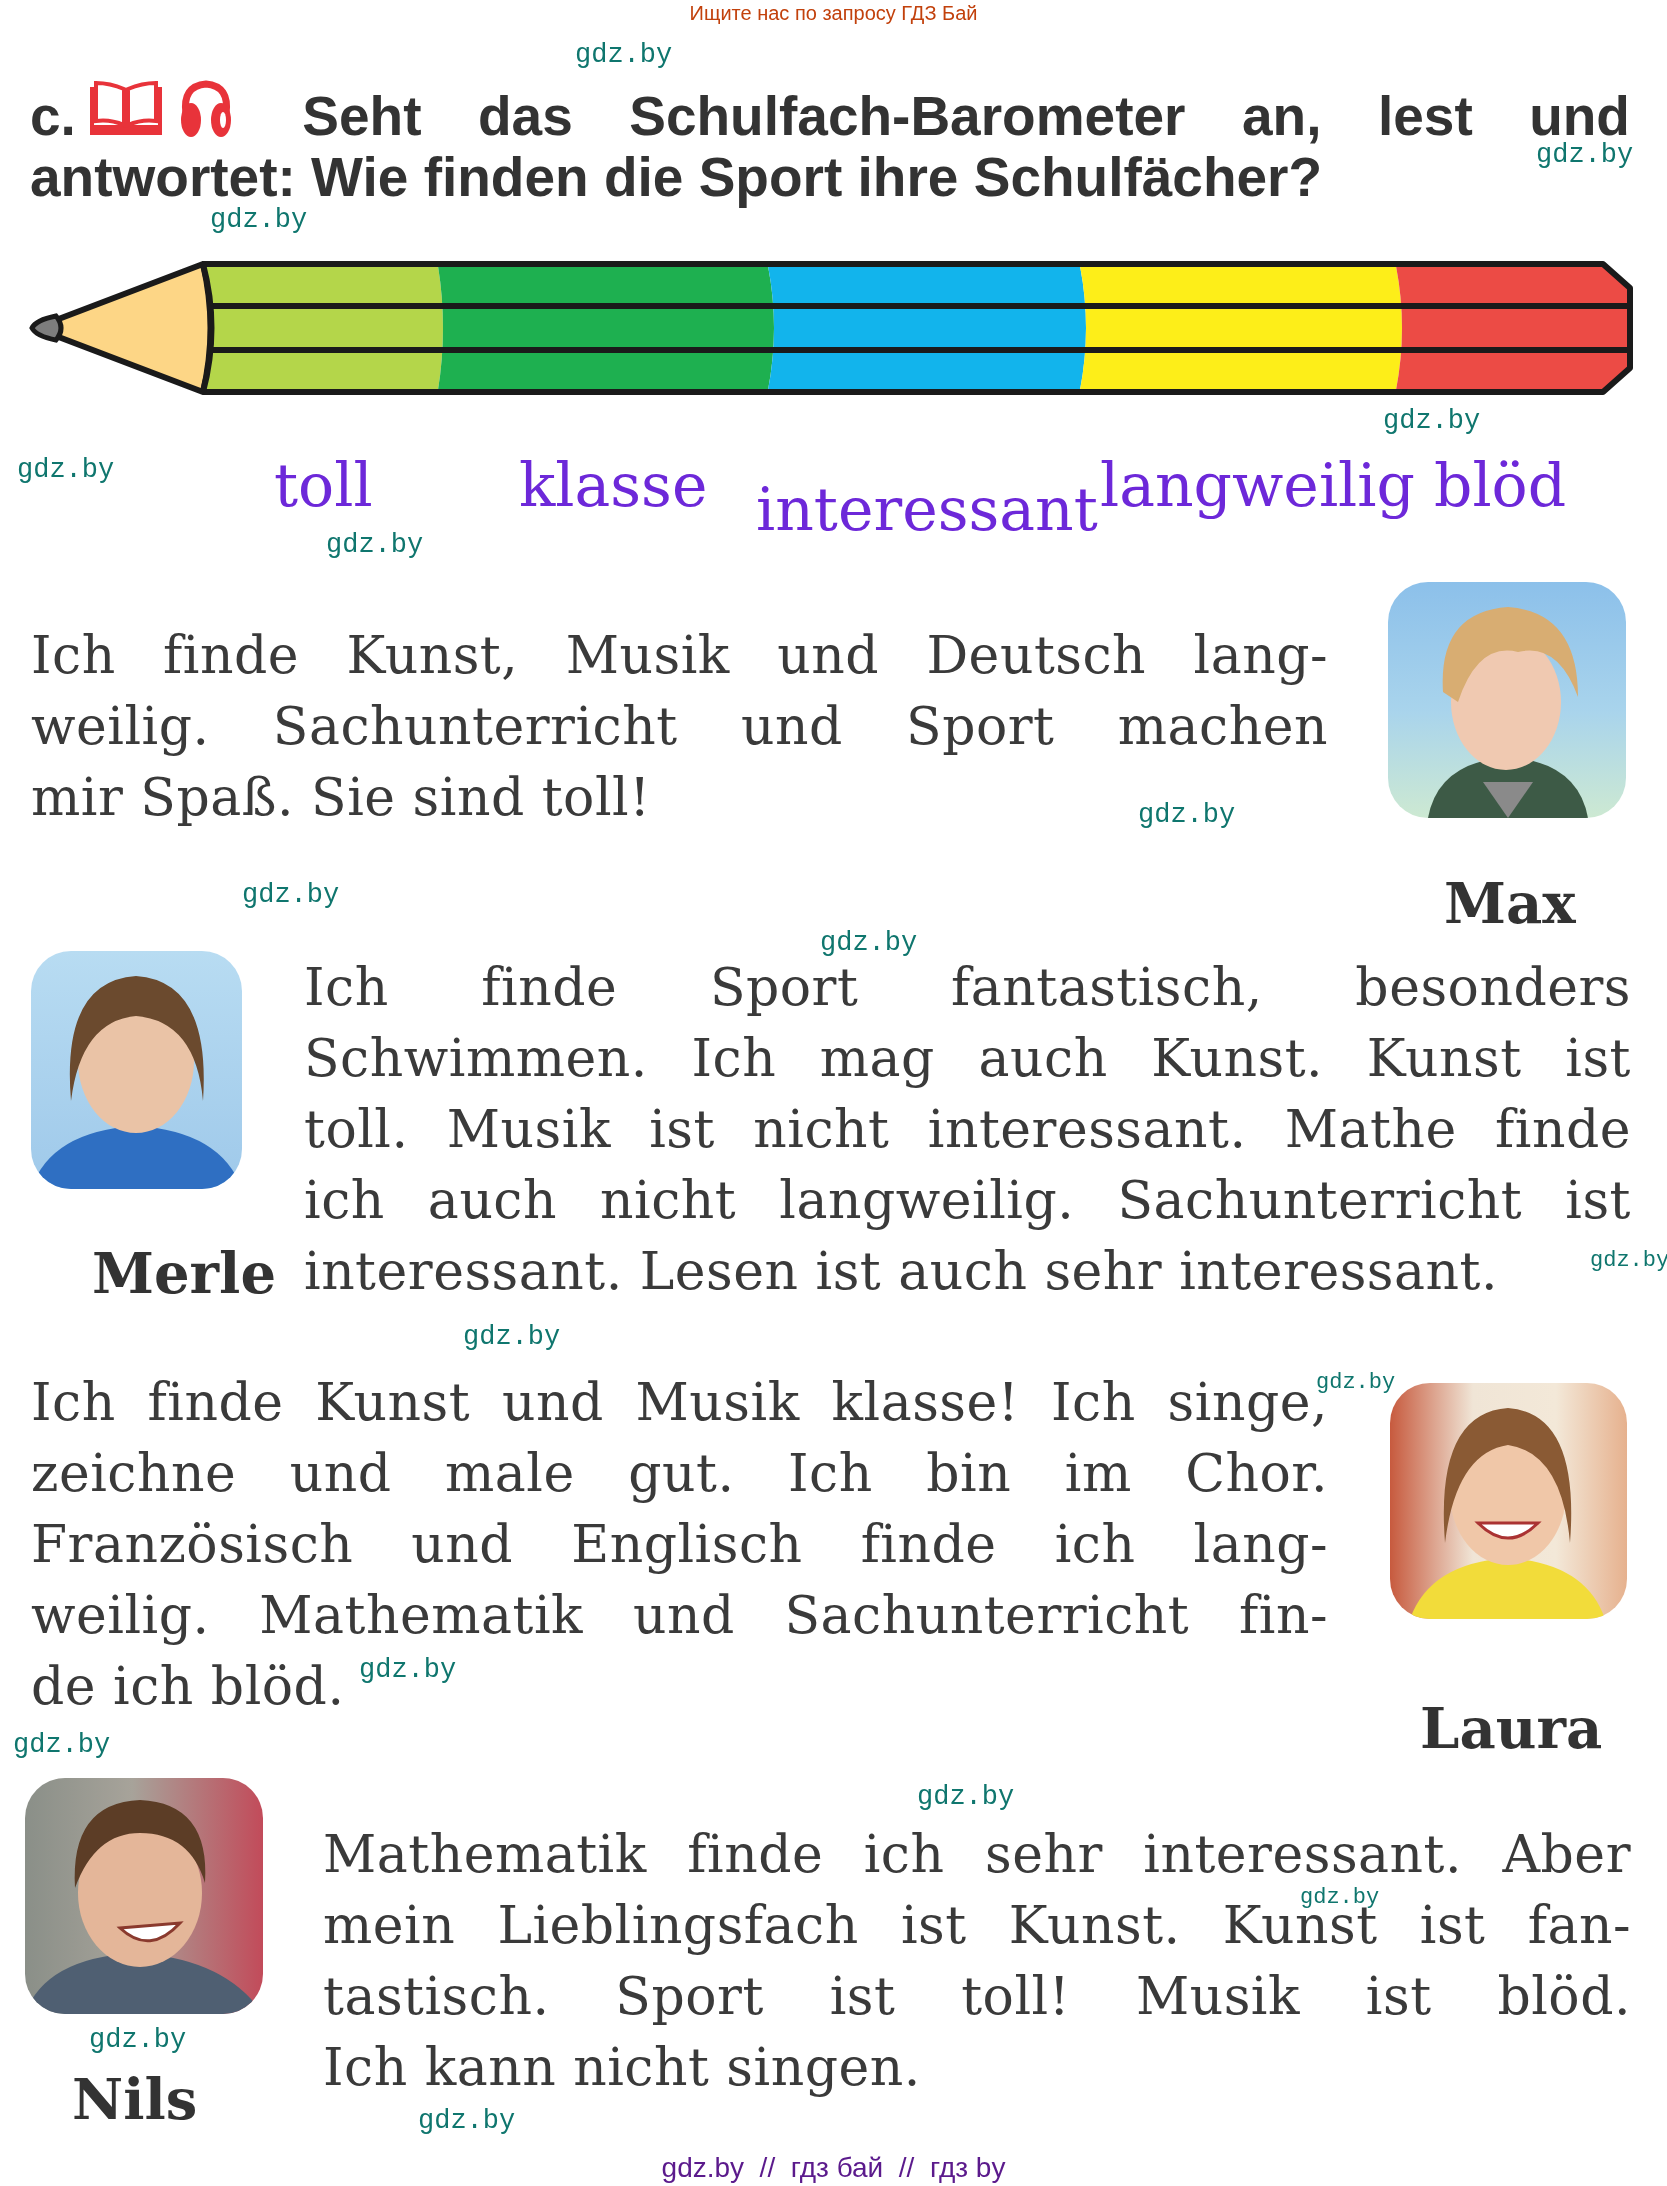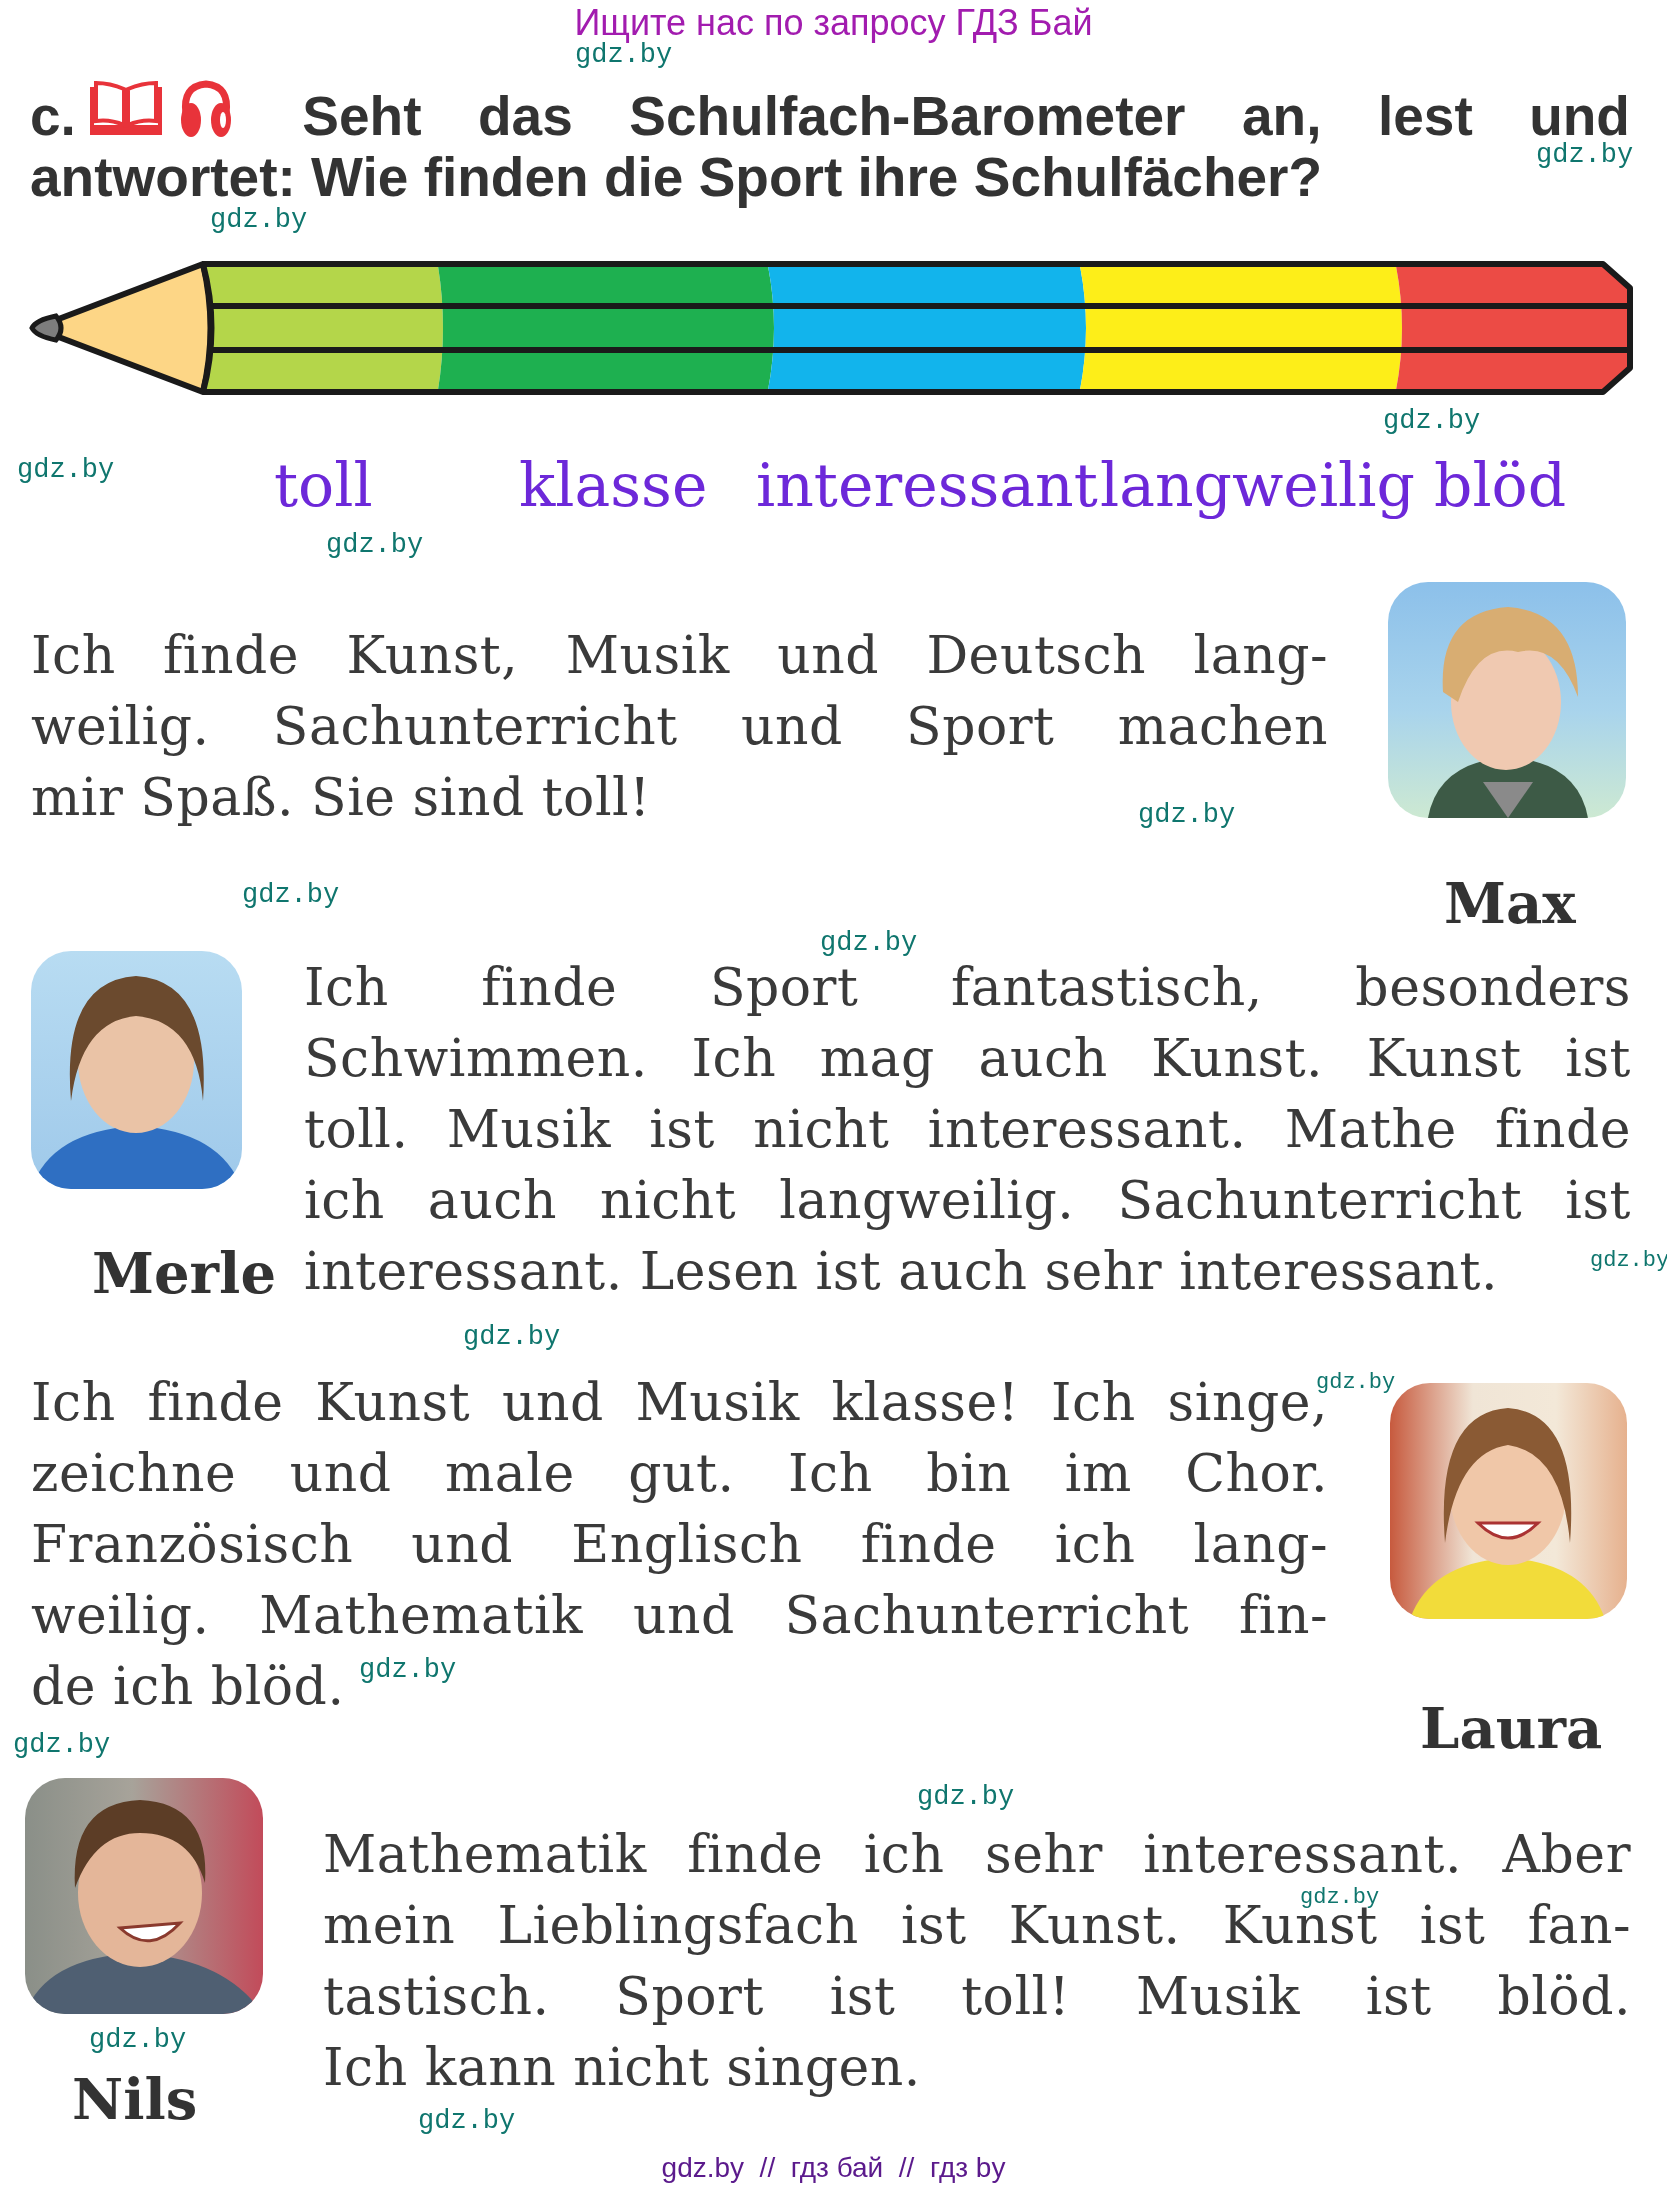--- a/index.html
+++ b/index.html
@@ -1,18 +1,18 @@
 <!DOCTYPE html>
 <html><head>
 <meta charset="utf-8">
 <style>
   html, body { margin:0; padding:0; background:#ffffff; }
   body { width:1667px; height:2186px; position:relative; overflow:hidden; font-family:"DejaVu Serif", serif; color:#3a3a3a; }
   .abs { position:absolute; }
-  .banner { left:0; width:1667px; top:2px; text-align:center; font-family:"Liberation Sans", sans-serif; font-size:36px; color:#a21caf; }
+  .banner { left:0; width:1667px; top:2px; text-align:center; font-family:"Liberation Sans", sans-serif; font-size:20px; color:#c2410c; }
   .wm { font-family:Liberation Mono, monospace; font-size:27px; color:#0f766e; white-space:nowrap; }
   .wm.sm { font-size:22px; }
   .title { left:30px; width:1600px; font-family:"Liberation Sans", sans-serif; font-weight:bold; font-size:55px; color:#333; line-height:66px; }
   .title-line1 { top:78px; display:flex; justify-content:space-between; align-items:center; width:1600px; }
   .title-line2 { top:144px; }
   .icons { display:inline-flex; align-items:center; gap:14px; margin:0 12px; }
   .label { font-size:60px; color:#6d28d9; white-space:nowrap; }
   .para { font-size:52px; line-height:71px; text-align:justify; text-align-last:left; color:#3a3a3a; letter-spacing:0.5px; }
   .para .ln { display:block; text-align:justify; text-align-last:justify; white-space:nowrap; }
   .para .ln.last { text-align-last:left; }
@@ -91,21 +91,21 @@
 
     <path d="M175 6 L1575 6 L1602 30 L1602 110 L1575 134 L175 134" fill="none" stroke="#1a1a1a" stroke-width="6" stroke-linejoin="round"></path>
     <path d="M180 48 L1600 48" stroke="#1a1a1a" stroke-width="6"></path>
     <path d="M180 92 L1600 92" stroke="#1a1a1a" stroke-width="6"></path>
     <path d="M175 6 Q192 70 175 134" fill="none" stroke="#1a1a1a" stroke-width="6"></path>
   </svg>
 </div>
 
 <div class="abs label" style="left:274px;top:450px;">toll</div>
 <div class="abs label" style="left:519px;top:450px;">klasse</div>
-<div class="abs label" style="left:756px;top:450px;">interessant</div>
+<div class="abs label" style="left:756px;top:474px;">interessant</div>
 <div class="abs label" style="left:1100px;top:450px;">langweilig</div>
 <div class="abs label" style="left:1434px;top:450px;">blöd</div>
 
 <div class="abs para" style="left:31px;top:620px;width:1297px;">
   <span class="ln">Ich finde Kunst, Musik und Deutsch lang-</span>
   <span class="ln">weilig. Sachunterricht und Sport machen</span>
   <span class="ln last">mir Spaß. Sie sind toll!</span>
 </div>
 <div class="abs photo" style="left:1388px;top:582px;width:238px;height:236px;background:linear-gradient(180deg,#8cc0ea 0%,#a9d4ec 55%,#cde9d2 100%);">
   <svg width="238" height="236" viewBox="0 0 238 236">

